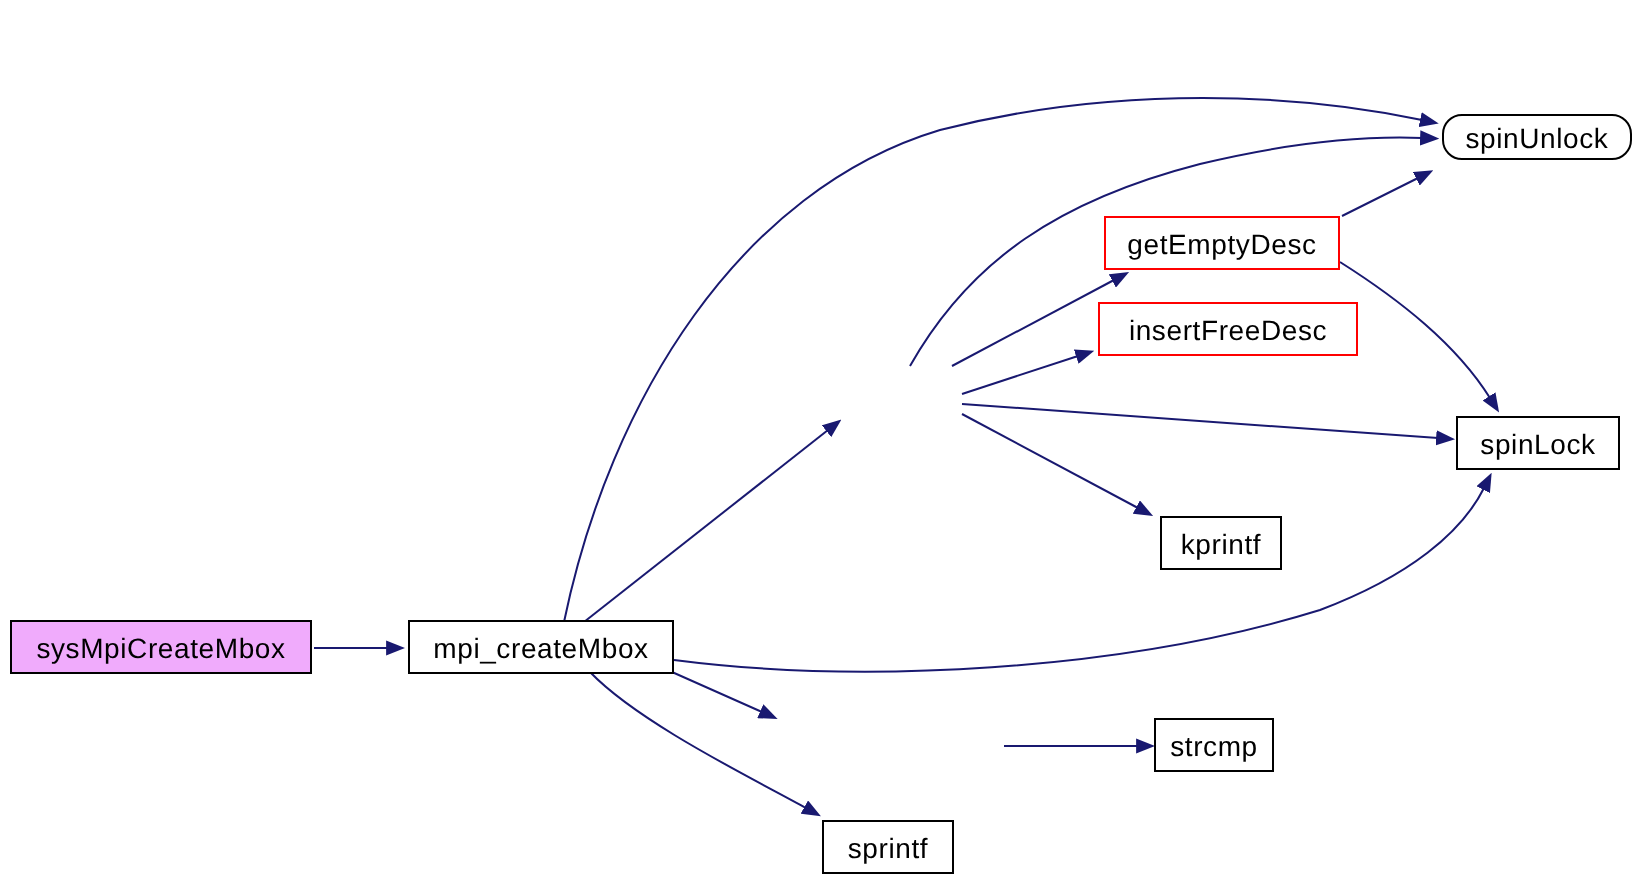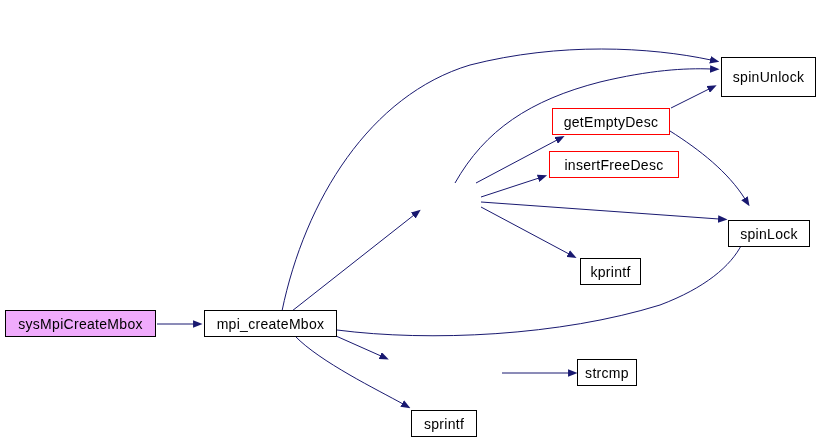--- a/index.html
+++ b/index.html
@@ -57,23 +57,23 @@
 
   <div class="node focus" style="left:5px;top:310px;width:151px;height:27px;">sysMpiCreateMbox</div>
 
   <div class="node" style="left:204px;top:310px;width:133px;height:27px;">mpi_createMbox</div>
 
 
   <div class="node highlight" style="left:552px;top:108px;width:118px;height:27px;">getEmptyDesc</div>
 
   <div class="node highlight" style="left:549px;top:151px;width:130px;height:27px;">insertFreeDesc</div>
 
-  <div class="node" style="left:721px;top:57px;width:95px;height:40px;">spinUnlock</div>
+  <div class="node" style="left:721px;top:57px;width:95px;height:23px;border-radius:10px;">spinUnlock</div>
 
-  <div class="node" style="left:728px;top:208px;width:82px;height:27px;margin-top:12px;">spinLock</div>
+  <div class="node" style="left:728px;top:208px;width:82px;height:27px;">spinLock</div>
 
   <div class="node" style="left:580px;top:258px;width:61px;height:27px;">kprintf</div>
 
 
   <div class="node" style="left:577px;top:359px;width:60px;height:27px;">strcmp</div>
 
   <div class="node" style="left:411px;top:410px;width:66px;height:27px;">sprintf</div>
 
 </div>
 

